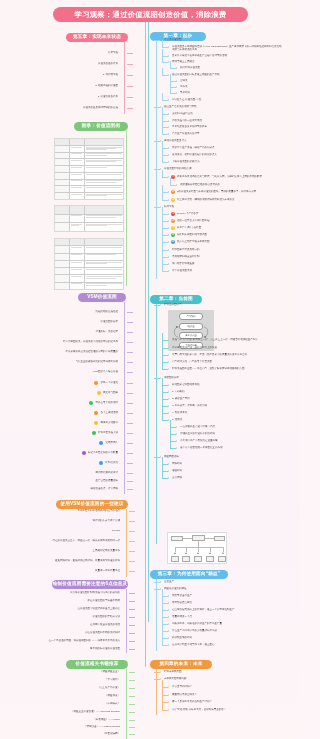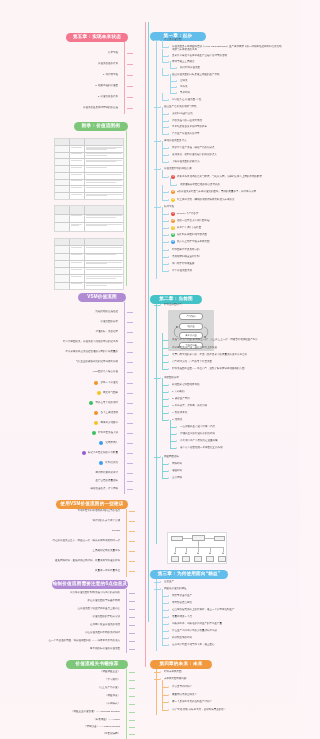--- a/index.html
+++ b/index.html
@@ -110,20 +110,21 @@
   .vsm-pic .vl { position:absolute; background:#bbb; width:0.4px; }
   .vsm-pic .tri { position:absolute; width:0;height:0;
     border-left:1.3px solid transparent;border-right:1.3px solid transparent;
     border-bottom:2.2px solid #888; }
 </style>
 </head>
 <body>
 
 <div id="canvas">
 
+  <div class="node title-node" style="left:53px; top:7px; width:195px;">学习观察：通过价值流图创造价值，消除浪费</div>
 
   <div class="ln v" style="left:145px; top:22px; height:645px; width:1px; background:#f4a6b6;"></div>
   <div class="ln v" style="left:148px; top:22px; height:600px; width:1px; background:#7ed4d8;"></div>
 
   <div class="node ch-node blue" style="left:150px; top:32px; width:56px;">第一章：起步</div>
   <div class="ln v bluec" style="left:156px; top:41px; height:238px;"></div>
 
   <div class="node ch-node teal" style="left:150px; top:295px; width:52px;">第二章：当前图</div>
   <div class="ln v tealc" style="left:156px; top:304px; height:240px;"></div>
 

